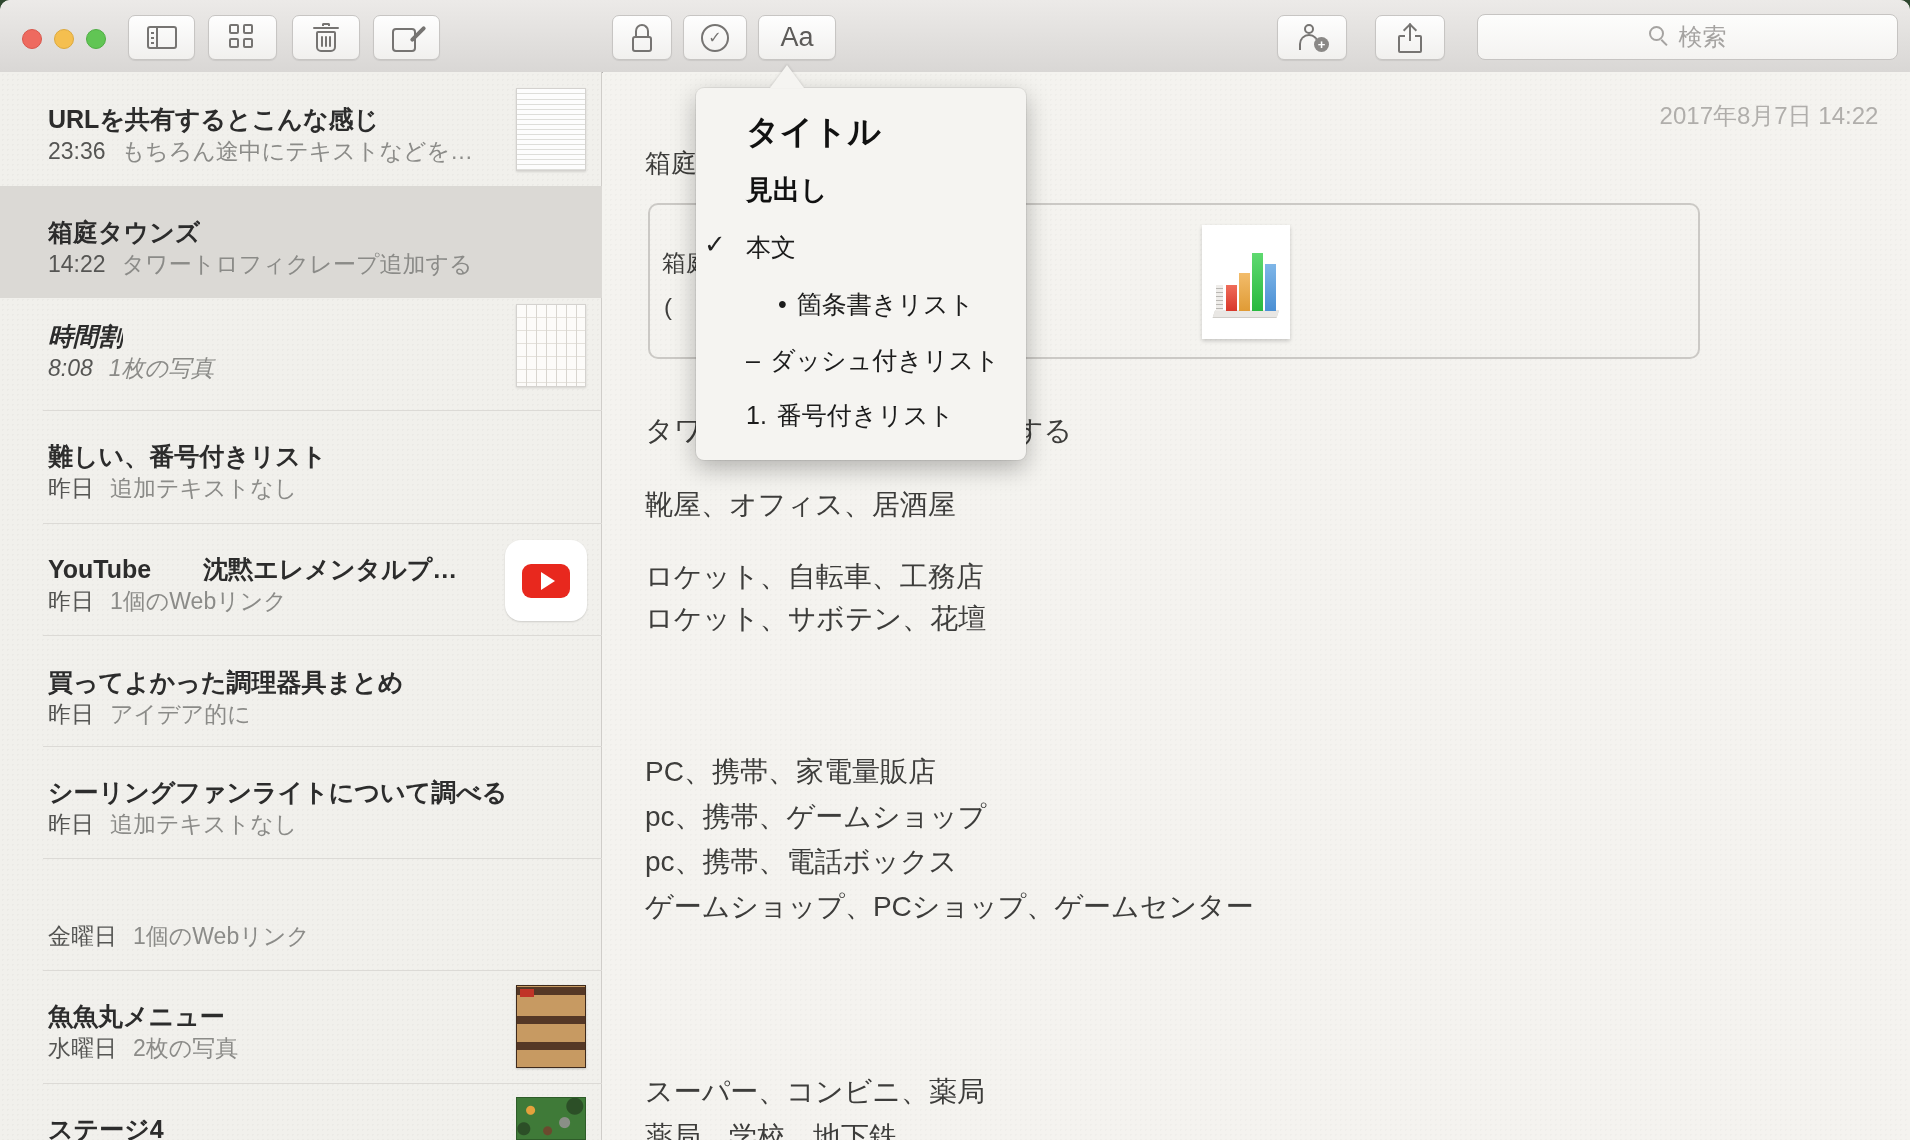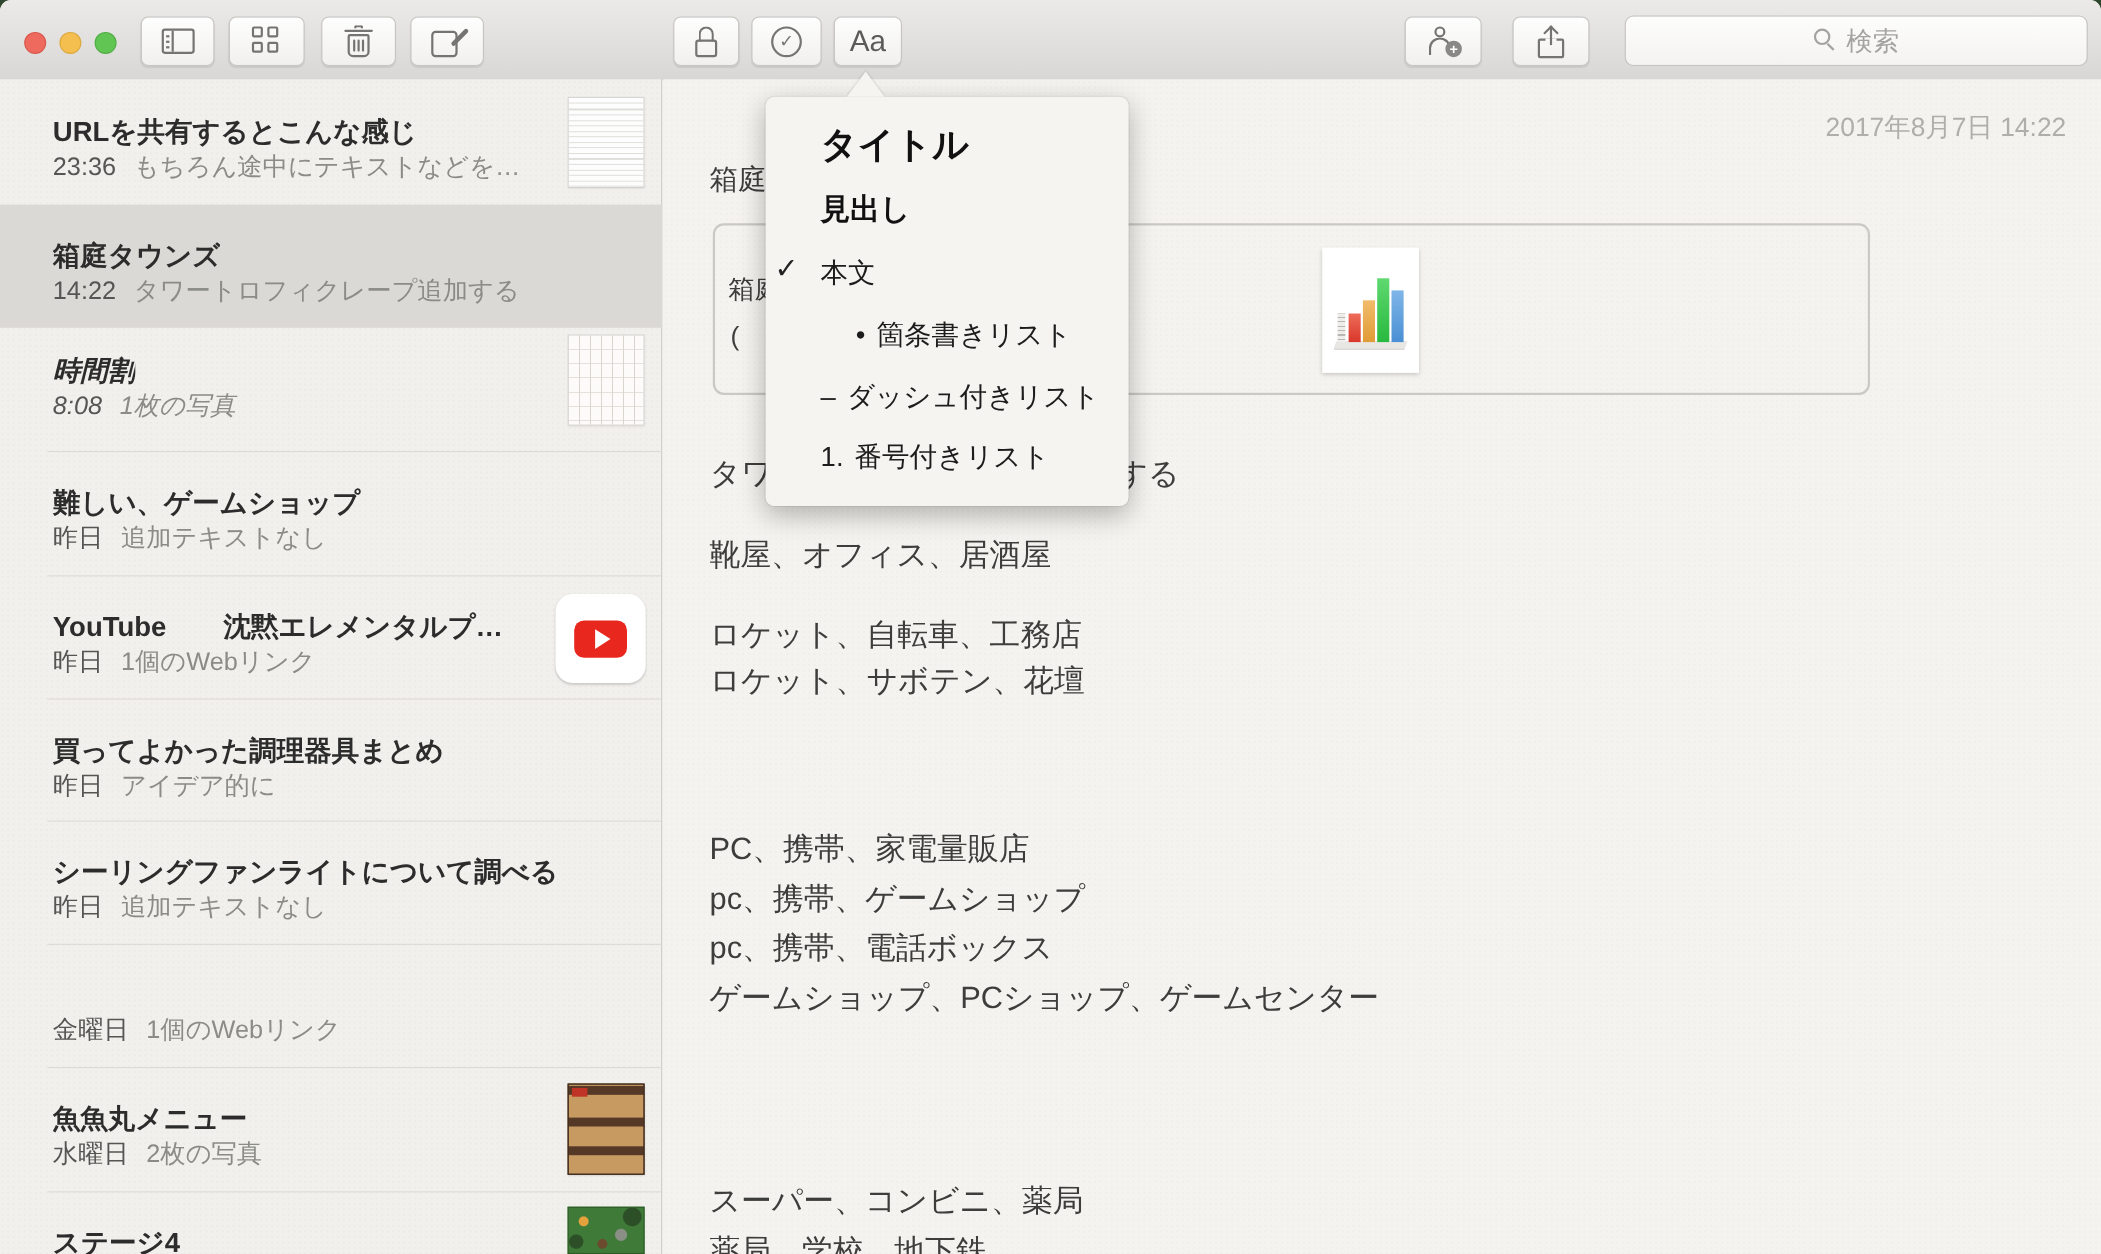--- a/index.html
+++ b/index.html
@@ -178,21 +178,21 @@
 
     <div class="tbtn" style="left:612px;width:60px;">
       <span class="ic ic-lock">
         <span class="sh"></span>
           <span class="bd"></span>
       </span>
     </div>
     <div class="tbtn" style="left:683px;width:64px;">
       <span class="ic ic-check">✓</span>
     </div>
-    <div class="tbtn" style="left:758px;width:62px;">
+    <div class="tbtn" style="left:758px;width:78px;">
       <span class="aa-label">Aa</span>
     </div>
 
     <div class="tbtn" style="left:1277px;width:70px;">
       <span class="ic ic-person">
         <span class="hd"></span>
           <span class="sl"></span>
           <span class="plus">+</span>
       </span>
     </div>
@@ -228,21 +228,21 @@
     </div>
 
     <div class="srow" style="top:218px;font-style:italic;">
       <div class="t">時間割</div>
       <div class="sub"><span class="time">8:08</span><span class="prev">1枚の写真</span></div>
       <div class="thumb th-sched"></div>
     </div>
     <div class="sdiv" style="top:338px;"></div>
 
     <div class="srow" style="top:338px;">
-      <div class="t">難しい、ゲームショップ</div>
+      <div class="t">難しい、番号付きリスト</div>
       <div class="sub"><span class="time">昨日</span><span class="prev">追加テキストなし</span></div>
     </div>
     <div class="sdiv" style="top:451px;"></div>
 
     <div class="srow" style="top:451px;">
       <div class="t"><span>YouTube</span><span style="display:inline-block;width:52px;"></span><span>沈黙エレメンタルプ…</span></div>
       <div class="sub"><span class="time">昨日</span><span class="prev">1個のWebリンク</span></div>
       <div class="thumb th-yt">
           <div class="btn">
             <div class="tri"></div>

